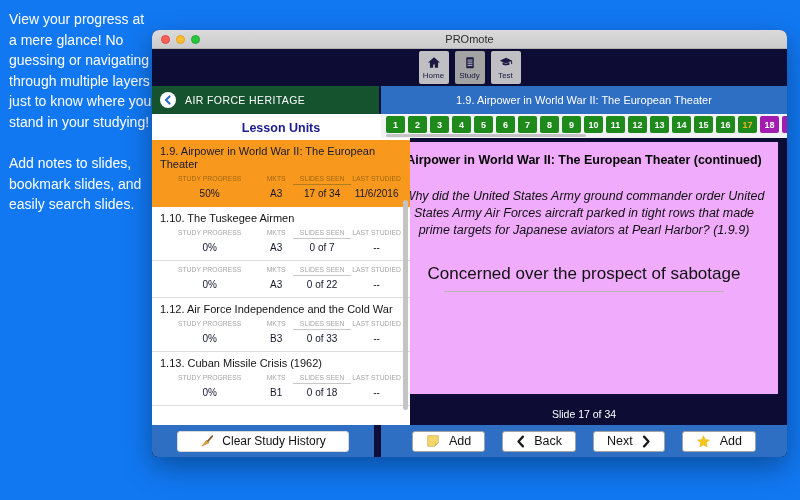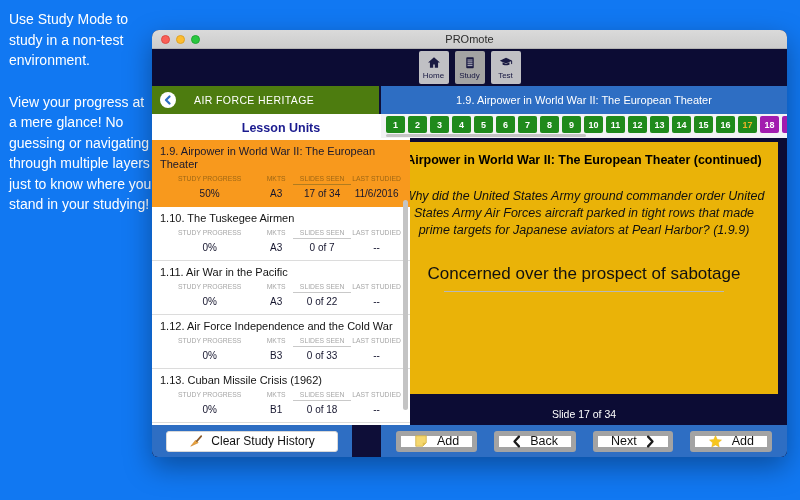--- a/index.html
+++ b/index.html
@@ -43,22 +43,22 @@
   }
   .tool-btn.selected { background:#a3a3a3; }
   .tool-btn svg { width:16px; height:15px; }
   .tool-btn .t-label { font-size:8px; color:#15153f; margin-top:1px; }
 
   .main { display:flex; height:371px; }
 
   
   .left-panel { width:229px; background:#0e0e38; display:flex; flex-direction:column; flex:none; }
   .l-header {
-    height:28px; background:#4d7c0f; display:flex; align-items:center;
-    padding:0 8px; gap:18px; width:227px;
+    height:28px; background:#14532d; display:flex; align-items:center;
+    padding:0 8px; gap:9px; width:227px;
   }
   .back-circle {
     width:16px; height:16px; border-radius:50%; background:#fff;
     display:flex; align-items:center; justify-content:center; flex:none;
   }
   .l-header .h-label { color:#fff; font-size:10.5px; letter-spacing:.4px; }
   .l-body { flex:1; background:#fff; width:258px; position:relative; overflow:hidden; }
   .list-title { text-align:center; color:#1b1b8f; font-weight:bold; font-size:12.5px; padding:7px 0 5px; }
   .unit { padding:5px 8px 7px; border-bottom:1px solid #dcdcdc; }
   .unit.selected { background:#f8991d; border-bottom-color:#f8991d; }
@@ -68,21 +68,21 @@
   .col-h { font-size:6.8px; color:#a6a6a6; text-align:center; white-space:nowrap; overflow:hidden; }
   .unit.selected .col-h { color:rgba(80,60,15,.55); }
   .col-h.u { border-bottom:1px solid #c9c9c9; padding-bottom:2px; }
   .unit.selected .col-h.u { border-bottom-color:#b07c20; }
   .col-v { font-size:10px; color:#15152e; text-align:center; padding-top:3px; white-space:nowrap; }
   .v-scroll {
     position:absolute; right:2px; top:86px; width:5px; height:210px;
     background:#c4c4c4; border-radius:3px;
   }
   .l-footer {
-    height:32px; background:#2e6ec3; width:200px;
+    height:32px; background:#2e6ec3; width:222px;
     display:flex; align-items:center; justify-content:center; flex:none;
   }
   .clear-btn {
     width:172px; height:21px; background:#fff; border:1px solid #d8d8d8; border-radius:3px;
     display:flex; align-items:center; justify-content:center; gap:8px;
     font-size:12px; color:#111; cursor:default;
   }
 
   
   .right-panel { flex:1; background:#0c0c34; display:flex; flex-direction:column; overflow:hidden; }
@@ -98,43 +98,43 @@
     font-size:9px; font-weight:bold; color:#fff; cursor:default;
   }
   .sq.seen    { background:#1f8a1c; }
   .sq.current { background:#1f8a1c; color:#f0b429; }
   .sq.unseen  { background:#a21caf; }
   .h-scroll {
     position:absolute; left:5px; bottom:1px; width:200px; height:3px;
     background:#c4c4c4; border-radius:2px;
   }
   .slide-area { flex:1; padding:4px 9px 9px; }
-  .slide { width:100%; height:100%; background:#eab308; text-align:center; overflow:hidden; }
+  .slide { width:100%; height:100%; background:#f0abfc; text-align:center; overflow:hidden; }
   .slide-title { font-weight:bold; font-size:12.5px; color:#000; margin-top:11px; padding:0 14px; }
   .slide-question { font-style:italic; font-size:12.5px; line-height:17px; color:#101010;
                     margin:21px auto 0; width:93%; }
   .slide-answer { font-size:17px; color:#101010; margin-top:25px; }
   .slide-rule { width:72%; margin:7px auto 0; border-top:1px solid #b8b8b8; height:1px; }
   .slide-counter { height:22px; color:#fff; font-size:10.5px;
                    display:flex; align-items:center; justify-content:center; flex:none; }
   .r-footer { height:32px; background:#2e6ec3; flex:none;
               display:flex; align-items:center; justify-content:center; gap:17px; }
   .nav-btn {
-    height:21px; background:#fff; border:5px solid #a3a3a3; border-radius:3px;
+    height:21px; background:#fff; border:1px solid #a3a3a3; border-radius:3px;
     display:flex; align-items:center; justify-content:center; gap:9px;
     font-size:12.5px; color:#111; padding:0 13px; min-width:70px; cursor:default;
   }
 </style>
 </head>
 <body>
 
 <div class="promo">
 
-<p class="promo-p">Use Study Mode to study in a non-test environment.</p>
     <p class="promo-p">View your progress at a mere glance!  No guessing or navigating through multiple layers just to know where you stand in your studying!</p>
+    <p class="promo-p">Add notes to slides, bookmark slides, and easily search slides.</p>
   </div>
 
 <div class="window">
 
   <div class="titlebar">
     <div class="lights">
       <span class="light red"></span>
       <span class="light yellow"></span>
       <span class="light green"></span>
     </div>
@@ -205,21 +205,20 @@
                 <span class="col-h">MKTS</span>
                 <span class="col-h u">SLIDES SEEN</span>
                 <span class="col-h">LAST STUDIED</span>
                 <span class="col-v">0%</span>
                 <span class="col-v">A3</span>
                 <span class="col-v">0 of 7</span>
                 <span class="col-v">--</span>
               </div>
             </div>
             <div class="unit">
-              <div class="unit-title">1.11. Air War in the Pacific</div>
               <div class="unit-grid">
                 <span class="col-h">STUDY PROGRESS</span>
                 <span class="col-h">MKTS</span>
                 <span class="col-h u">SLIDES SEEN</span>
                 <span class="col-h">LAST STUDIED</span>
                 <span class="col-v">0%</span>
                 <span class="col-v">A3</span>
                 <span class="col-v">0 of 22</span>
                 <span class="col-v">--</span>
               </div>

